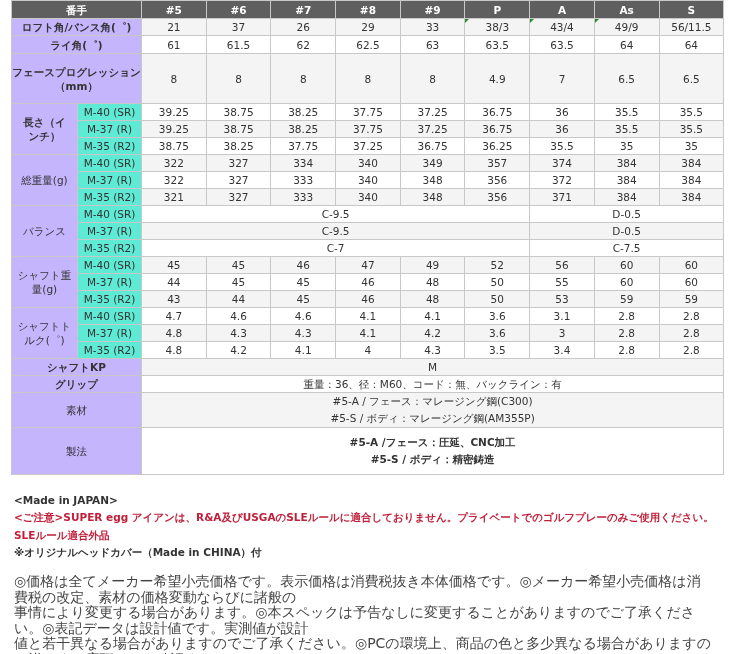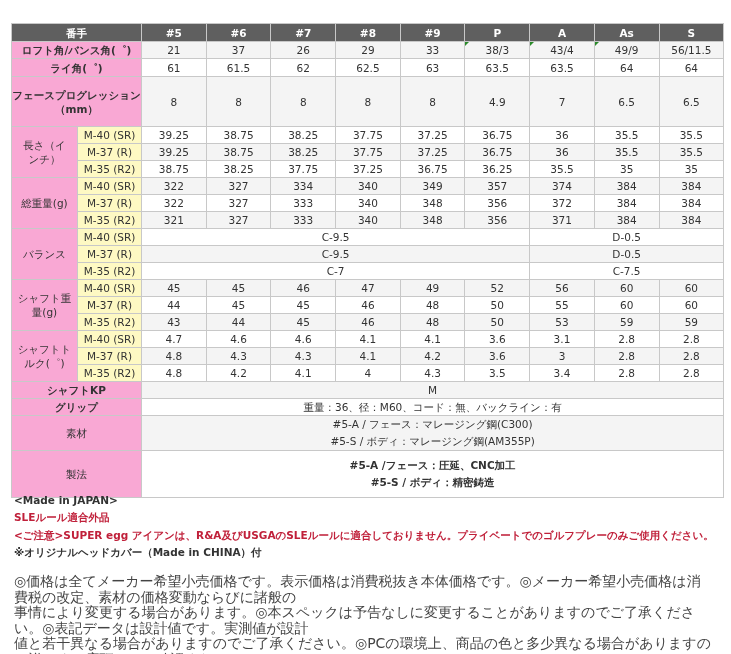--- a/index.html
+++ b/index.html
@@ -1,24 +1,24 @@
 <!DOCTYPE html>
 <html><head>
 <meta charset="utf-8">
 <style>
   html, body { margin:0; padding:0; background:#ffffff; }
   body { width:731px; height:654px; position:relative; overflow:hidden;
          font-family:"DejaVu Sans","Liberation Sans",sans-serif; color:#333; }
-  table.spec { position:absolute; left:11px; top:23px; width:712px;
+  table.spec { position:absolute; left:11px; top:0; width:712px;
                border-collapse:collapse; table-layout:fixed; font-size:10.5px; }
   table.spec td, table.spec th { border:1px solid #c8c8c8; text-align:center;
                vertical-align:middle; padding:0; line-height:14px; }
   table.spec th { background:#5f5f5f; color:#fff; font-weight:bold; height:17px; }
-  td.lbl { background:#f9a8d4; font-weight:bold; color:#333; }
-  td.sub { background:#fef9c3; color:#333;margin-left:12px; }
+  td.lbl { background:#c4b5fd; font-weight:bold; color:#333; }
+  td.sub { background:#5eead4; color:#333;margin-left:12px; }
   tr.alt td.v { background:#f4f4f4; }
   td.v { background:#fff; color:#333; }
   td.flag { position:relative; }
   td.flag::before { content:""; position:absolute; left:0; top:0; width:0; height:0;
                     border-top:4px solid #2a8a2a; border-right:4px solid transparent; }
   .notes { position:absolute; left:14px; top:492px; font-size:10.5px; line-height:17.3px; }
   .notes .red { color:#c0203a; font-weight:bold; }
   .notes .dark { color:#333;font-weight:bold; }
   .fine { position:absolute; left:14px; top:574px; width:700px; font-size:14px;
           line-height:15.5px; color:#444; }
@@ -87,21 +87,21 @@
     <td class="v">8</td>
     <td class="v">8</td>
     <td class="v">8</td>
     <td class="v">4.9</td>
     <td class="v">7</td>
     <td class="v">6.5</td>
     <td class="v">6.5</td>
   </tr>
 
   <tr style="height:17px">
-    <td rowspan="3" class="lbl" style="font-weight:normal;padding:8px 6px">長さ（インチ）</td>
+    <td rowspan="3" class="lbl" style="font-weight:bold;padding:8px 6px">長さ（インチ）</td>
     <td class="sub">M-40 (SR)</td>
     <td class="v">39.25</td>
     <td class="v">38.75</td>
     <td class="v">38.25</td>
     <td class="v">37.75</td>
     <td class="v">37.25</td>
     <td class="v">36.75</td>
     <td class="v">36</td>
     <td class="v">35.5</td>
     <td class="v">35.5</td>
@@ -291,22 +291,22 @@
     <td colspan="9" class="v" style="line-height:17px;font-weight:bold">
       <div>#5-A /フェース：圧延、CNC加工</div>
       <div>#5-S / ボディ：精密鋳造</div>
     </td>
   </tr>
 </tbody>
   </table>
 
 <div class="notes">
   <div class="dark">&lt;Made in JAPAN&gt;</div>
+  <div class="red">&lt;ご注意&gt;SUPER egg アイアンは、R&amp;A及びUSGAのSLEルールに適合しておりません。プライベートでのゴルフプレーのみご使用ください。</div>
   <div class="red">SLEルール適合外品</div>
-  <div class="red">&lt;ご注意&gt;SUPER egg アイアンは、R&amp;A及びUSGAのSLEルールに適合しておりません。プライベートでのゴルフプレーのみご使用ください。</div>
   <div class="dark">※オリジナルヘッドカバー（Made in CHINA）付</div>
 </div>
 
 <div class="fine">
   <div>◎価格は全てメーカー希望小売価格です。表示価格は消費税抜き本体価格です。◎メーカー希望小売価格は消費税の改定、素材の価格変動ならびに諸般の</div>
   <div>事情により変更する場合があります。◎本スペックは予告なしに変更することがありますのでご了承ください。◎表記データは設計値です。実測値が設計</div>
   <div>値と若干異なる場合がありますのでご了承ください。◎PCの環境上、商品の色と多少異なる場合がありますので詳しくは店頭にてご確認ください。</div>
 </div>
 
 </body></html>

